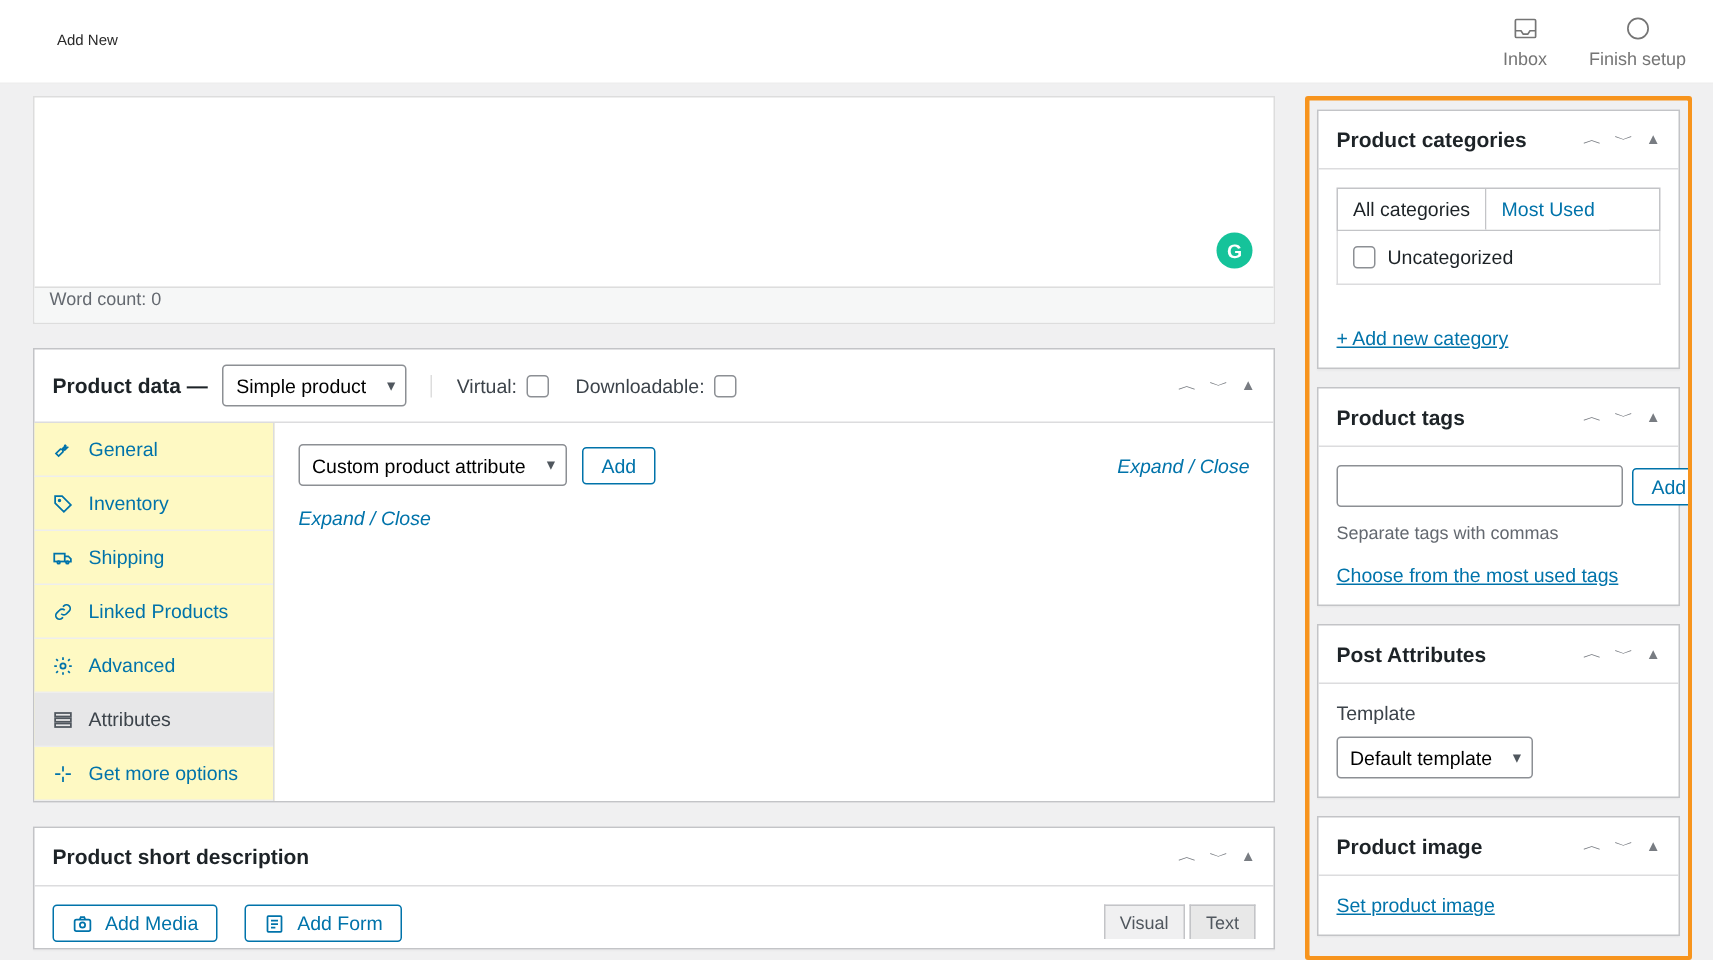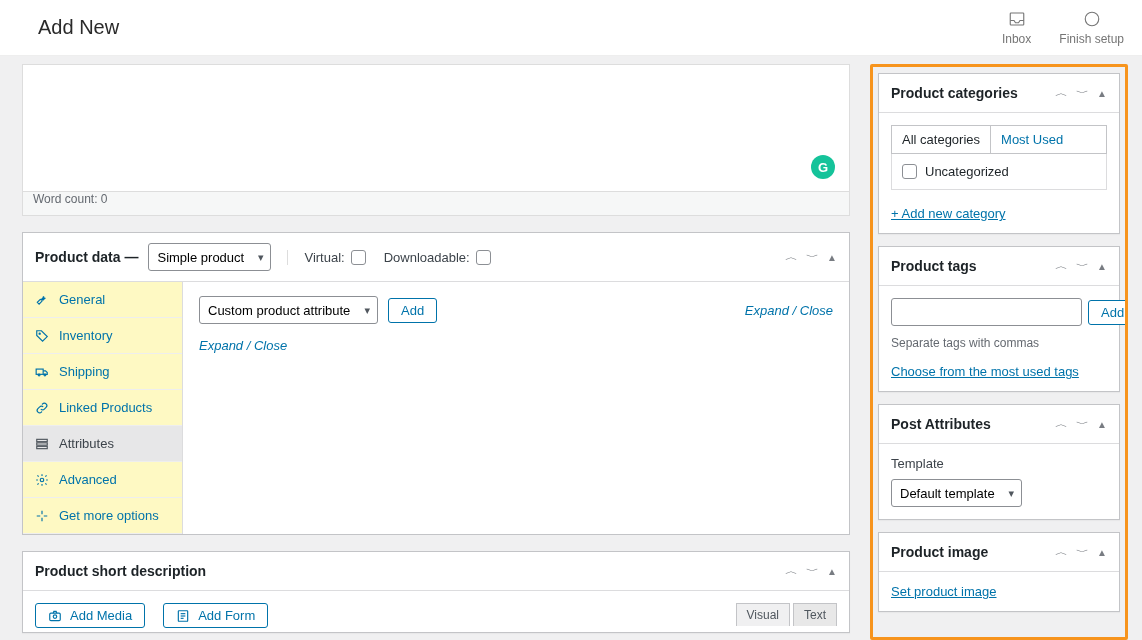--- a/index.html
+++ b/index.html
@@ -1,21 +1,21 @@
 <!DOCTYPE html>
 <html><head>
 <meta charset="utf-8">
 <style>
   * { box-sizing: border-box; margin: 0; padding: 0; }
   html, body { font-family: -apple-system, BlinkMacSystemFont, "Segoe UI", sans-serif; font-size: 13px; color: #3c434a; background: #f0f0f1; }
   body { width: 1142px; height: 640px; overflow: hidden; position: relative; }
 
   
   .top-header { background: #fff; height: 56px; display: flex; align-items: center; justify-content: space-between; padding: 0 18px 0 38px; border-bottom: 1px solid #eee; }
-  .top-header h1 { font-size: 20px; font-weight: 500; color: #2a2a2a; }
+  .top-header h1 { font-size: 10px; font-weight: 500; color: #2a2a2a; }
   .header-actions { display: flex; gap: 28px; align-items:center; }
   .header-action { display:flex; flex-direction:column; align-items:center; gap:4px; color:#757575; font-size:12px; cursor:pointer; }
   .header-action svg { width:18px; height:18px; stroke:#757575; fill:none; stroke-width:1.5; }
 
   .page-body { display:flex; gap: 20px; padding: 8px 14px 14px 22px; height:calc(100% - 56px); align-items:flex-start;}
   .main-col { flex: 1; display:flex; flex-direction:column; gap:16px; }
   .side-col { width: 258px; border: 3px solid #f7941d; border-radius: 2px; padding: 6px 5px; background:#f0f0f1; height: 576px; overflow:auto;}
 
   
   .postbox { background:#fff; border:1px solid #c3c4c7; box-shadow: 0 1px 1px rgba(0,0,0,.03); margin-bottom:16px;}
@@ -161,34 +161,34 @@
               </svg>
             <span>Shipping</span>
           </div>
           <div class="pd-tab">
             <svg viewBox="0 0 24 24" fill="none" stroke="#0073aa" stroke-width="2">
                 <path d="M10 14a4 4 0 0 0 6 0l3-3a4 4 0 0 0-6-6l-1 1"></path>
                 <path d="M14 10a4 4 0 0 0-6 0l-3 3a4 4 0 0 0 6 6l1-1"></path>
               </svg>
             <span>Linked Products</span>
           </div>
+          <div class="pd-tab">
+            <svg viewBox="0 0 24 24" fill="none" stroke="#0073aa" stroke-width="2">
+                <circle cx="12" cy="12" r="3"></circle>
+                <path d="M12 2v3M12 19v3M4.2 4.2l2 2M17.8 17.8l2 2M2 12h3M19 12h3M4.2 19.8l2-2M17.8 6.2l2-2"></path>
+              </svg>
+            <span>Advanced</span>
+          </div>
           <div class="pd-tab active">
             <svg viewBox="0 0 24 24" fill="none" stroke="#50575e" stroke-width="2">
                 <rect x="3" y="4" width="18" height="4"></rect>
                 <rect x="3" y="10" width="18" height="4"></rect>
                 <rect x="3" y="16" width="18" height="4"></rect>
               </svg>
             <span>Attributes</span>
-          </div>
-          <div class="pd-tab">
-            <svg viewBox="0 0 24 24" fill="none" stroke="#0073aa" stroke-width="2">
-                <circle cx="12" cy="12" r="3"></circle>
-                <path d="M12 2v3M12 19v3M4.2 4.2l2 2M17.8 17.8l2 2M2 12h3M19 12h3M4.2 19.8l2-2M17.8 6.2l2-2"></path>
-              </svg>
-            <span>Advanced</span>
           </div>
           <div class="pd-tab">
             <svg viewBox="0 0 24 24" fill="none" stroke="#0073aa" stroke-width="2">
                 <path d="M12 3v6M12 15v6M3 12h6M15 12h6"></path>
               </svg>
             <span>Get more options</span>
           </div>
         </div>
         <div class="pd-content">
           <div class="pd-row">
@@ -262,21 +262,21 @@
         <div class="cat-tabs">
           <button class="active">All categories</button>
           <button class="inactive" style="border-right:none;">Most Used</button>
         </div>
         <div class="cat-list">
           <label>
             <input type="checkbox" style="">
             <span>Uncategorized</span>
           </label>
         </div>
-        <div style="margin-top:16px;">
+        <div style="margin-top:28px;">
           <a class="link-under">+ Add new category</a>
         </div>
       </div>
     </div>
 
     <div class="postbox">
       <div class="postbox-header">
         <h2>Product tags</h2>
         <div class="postbox-controls">
           <span class="chev">︿</span>

